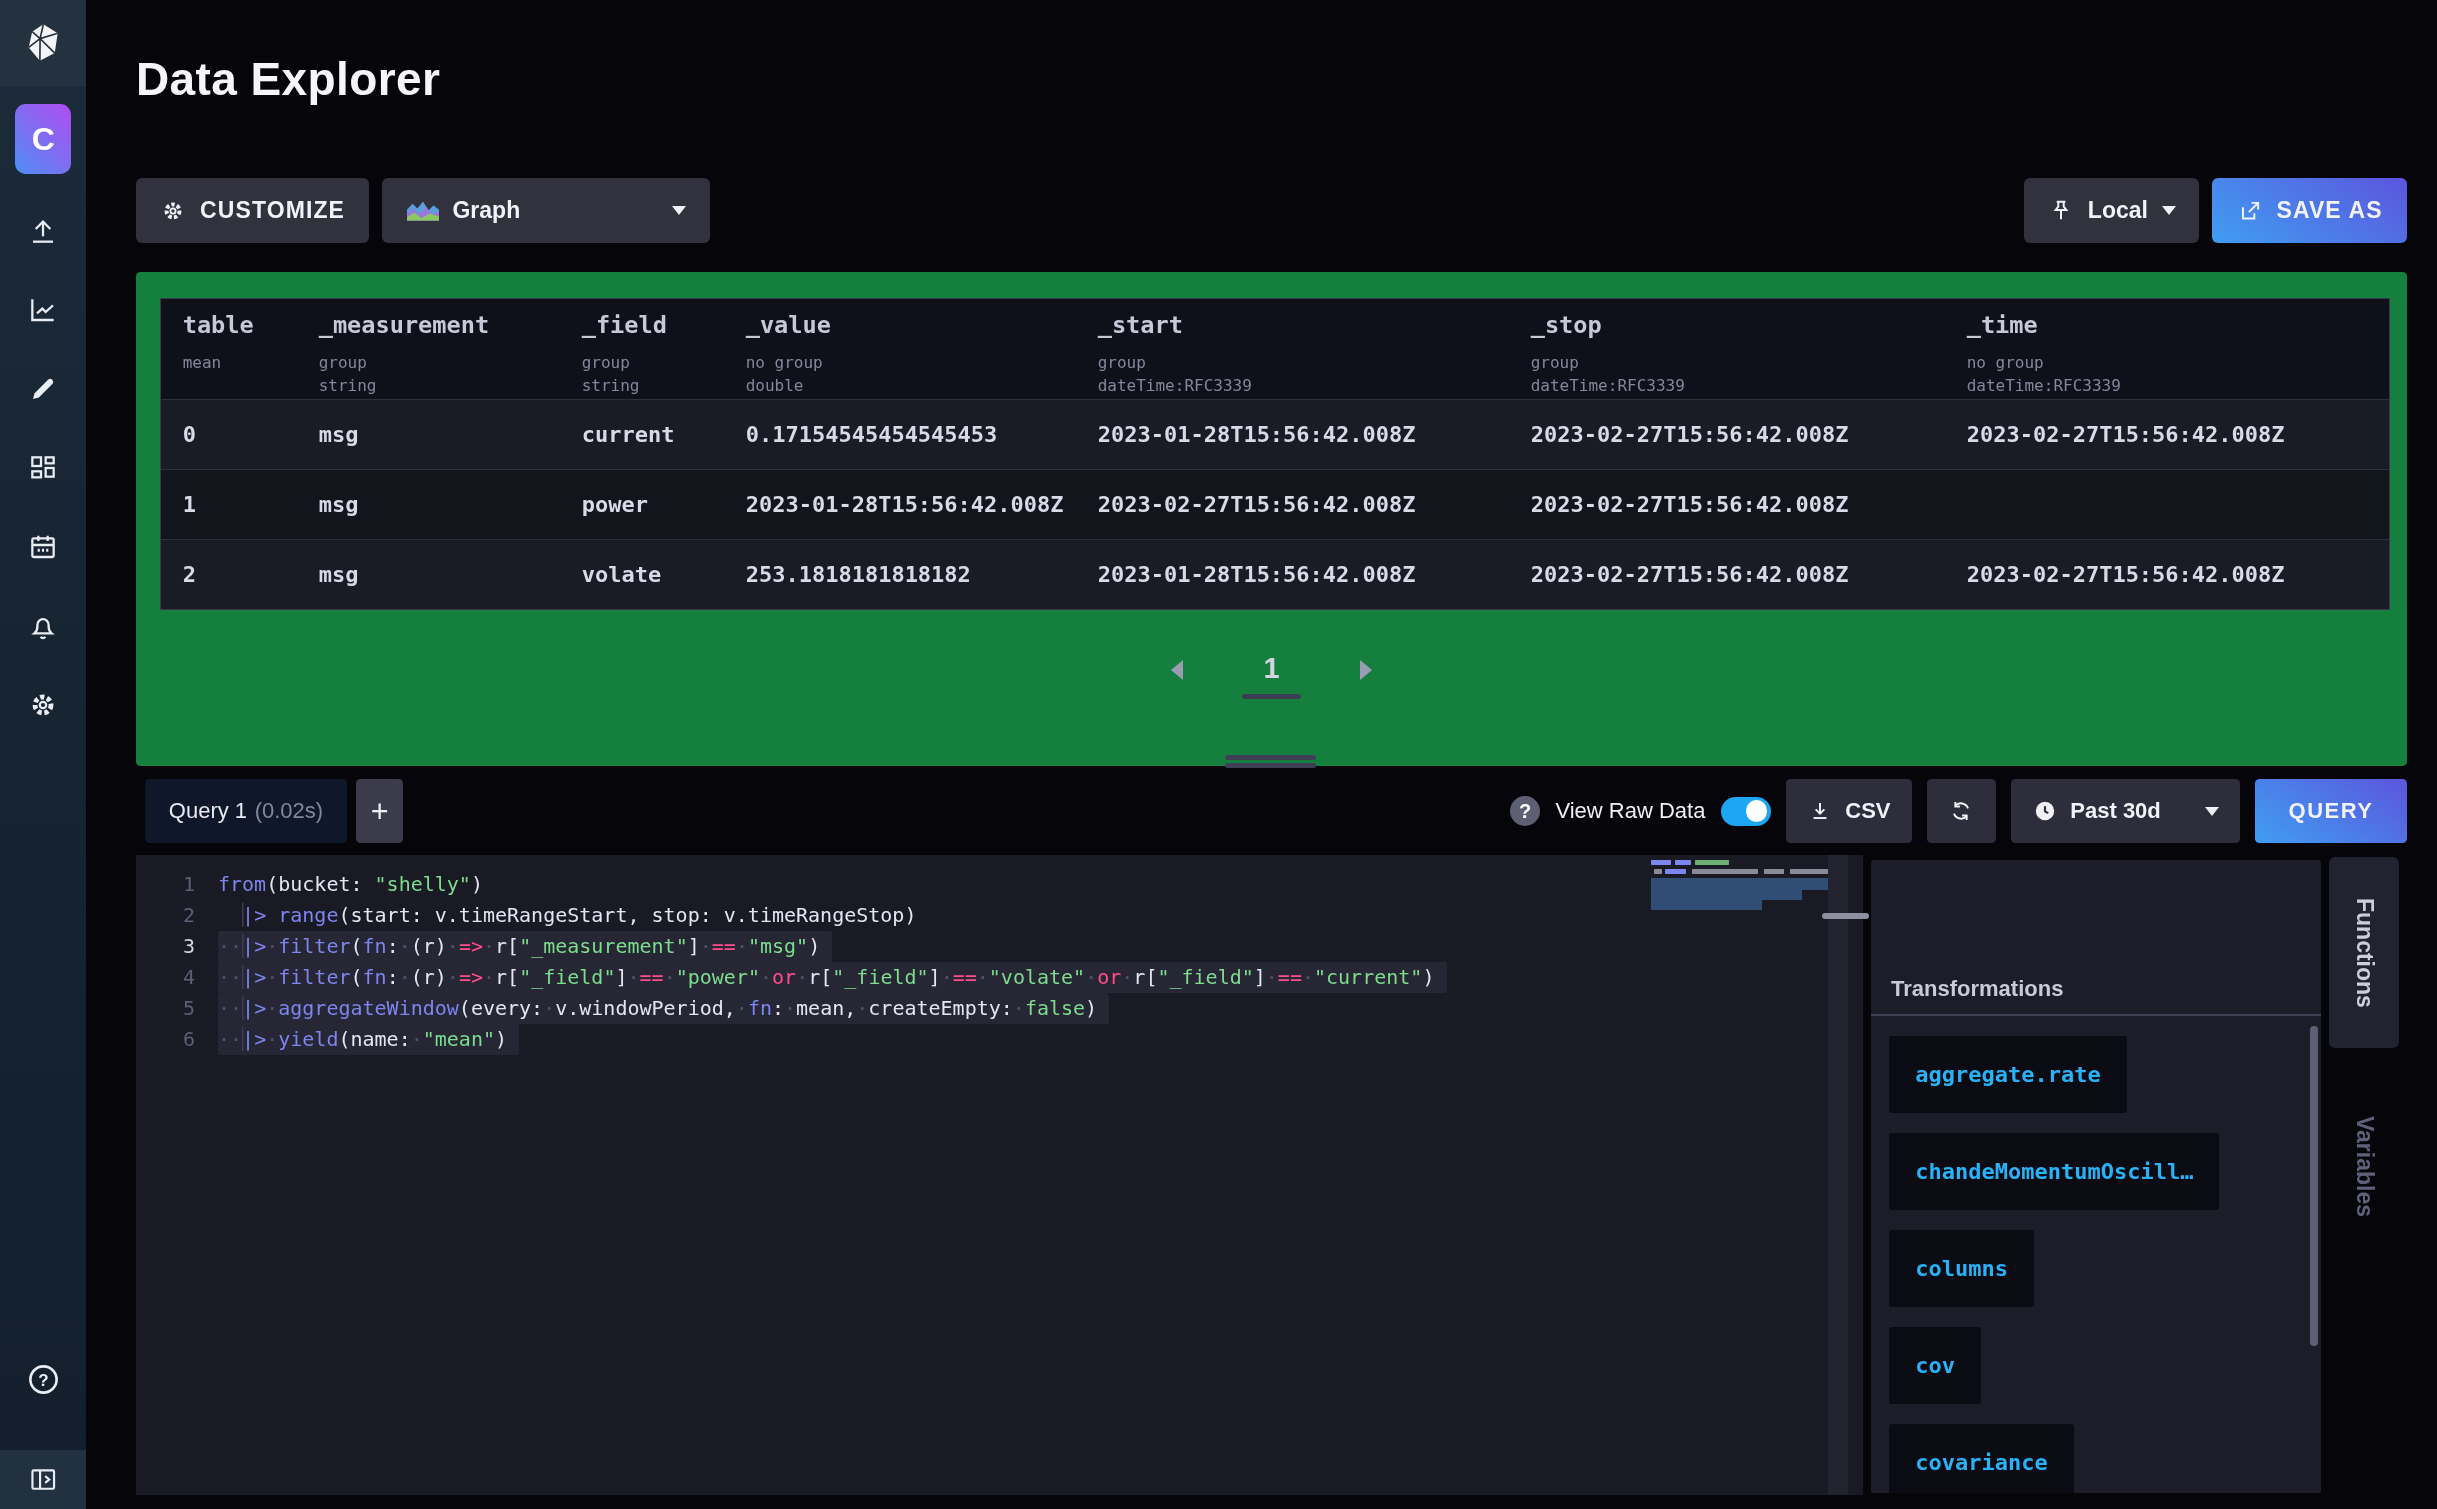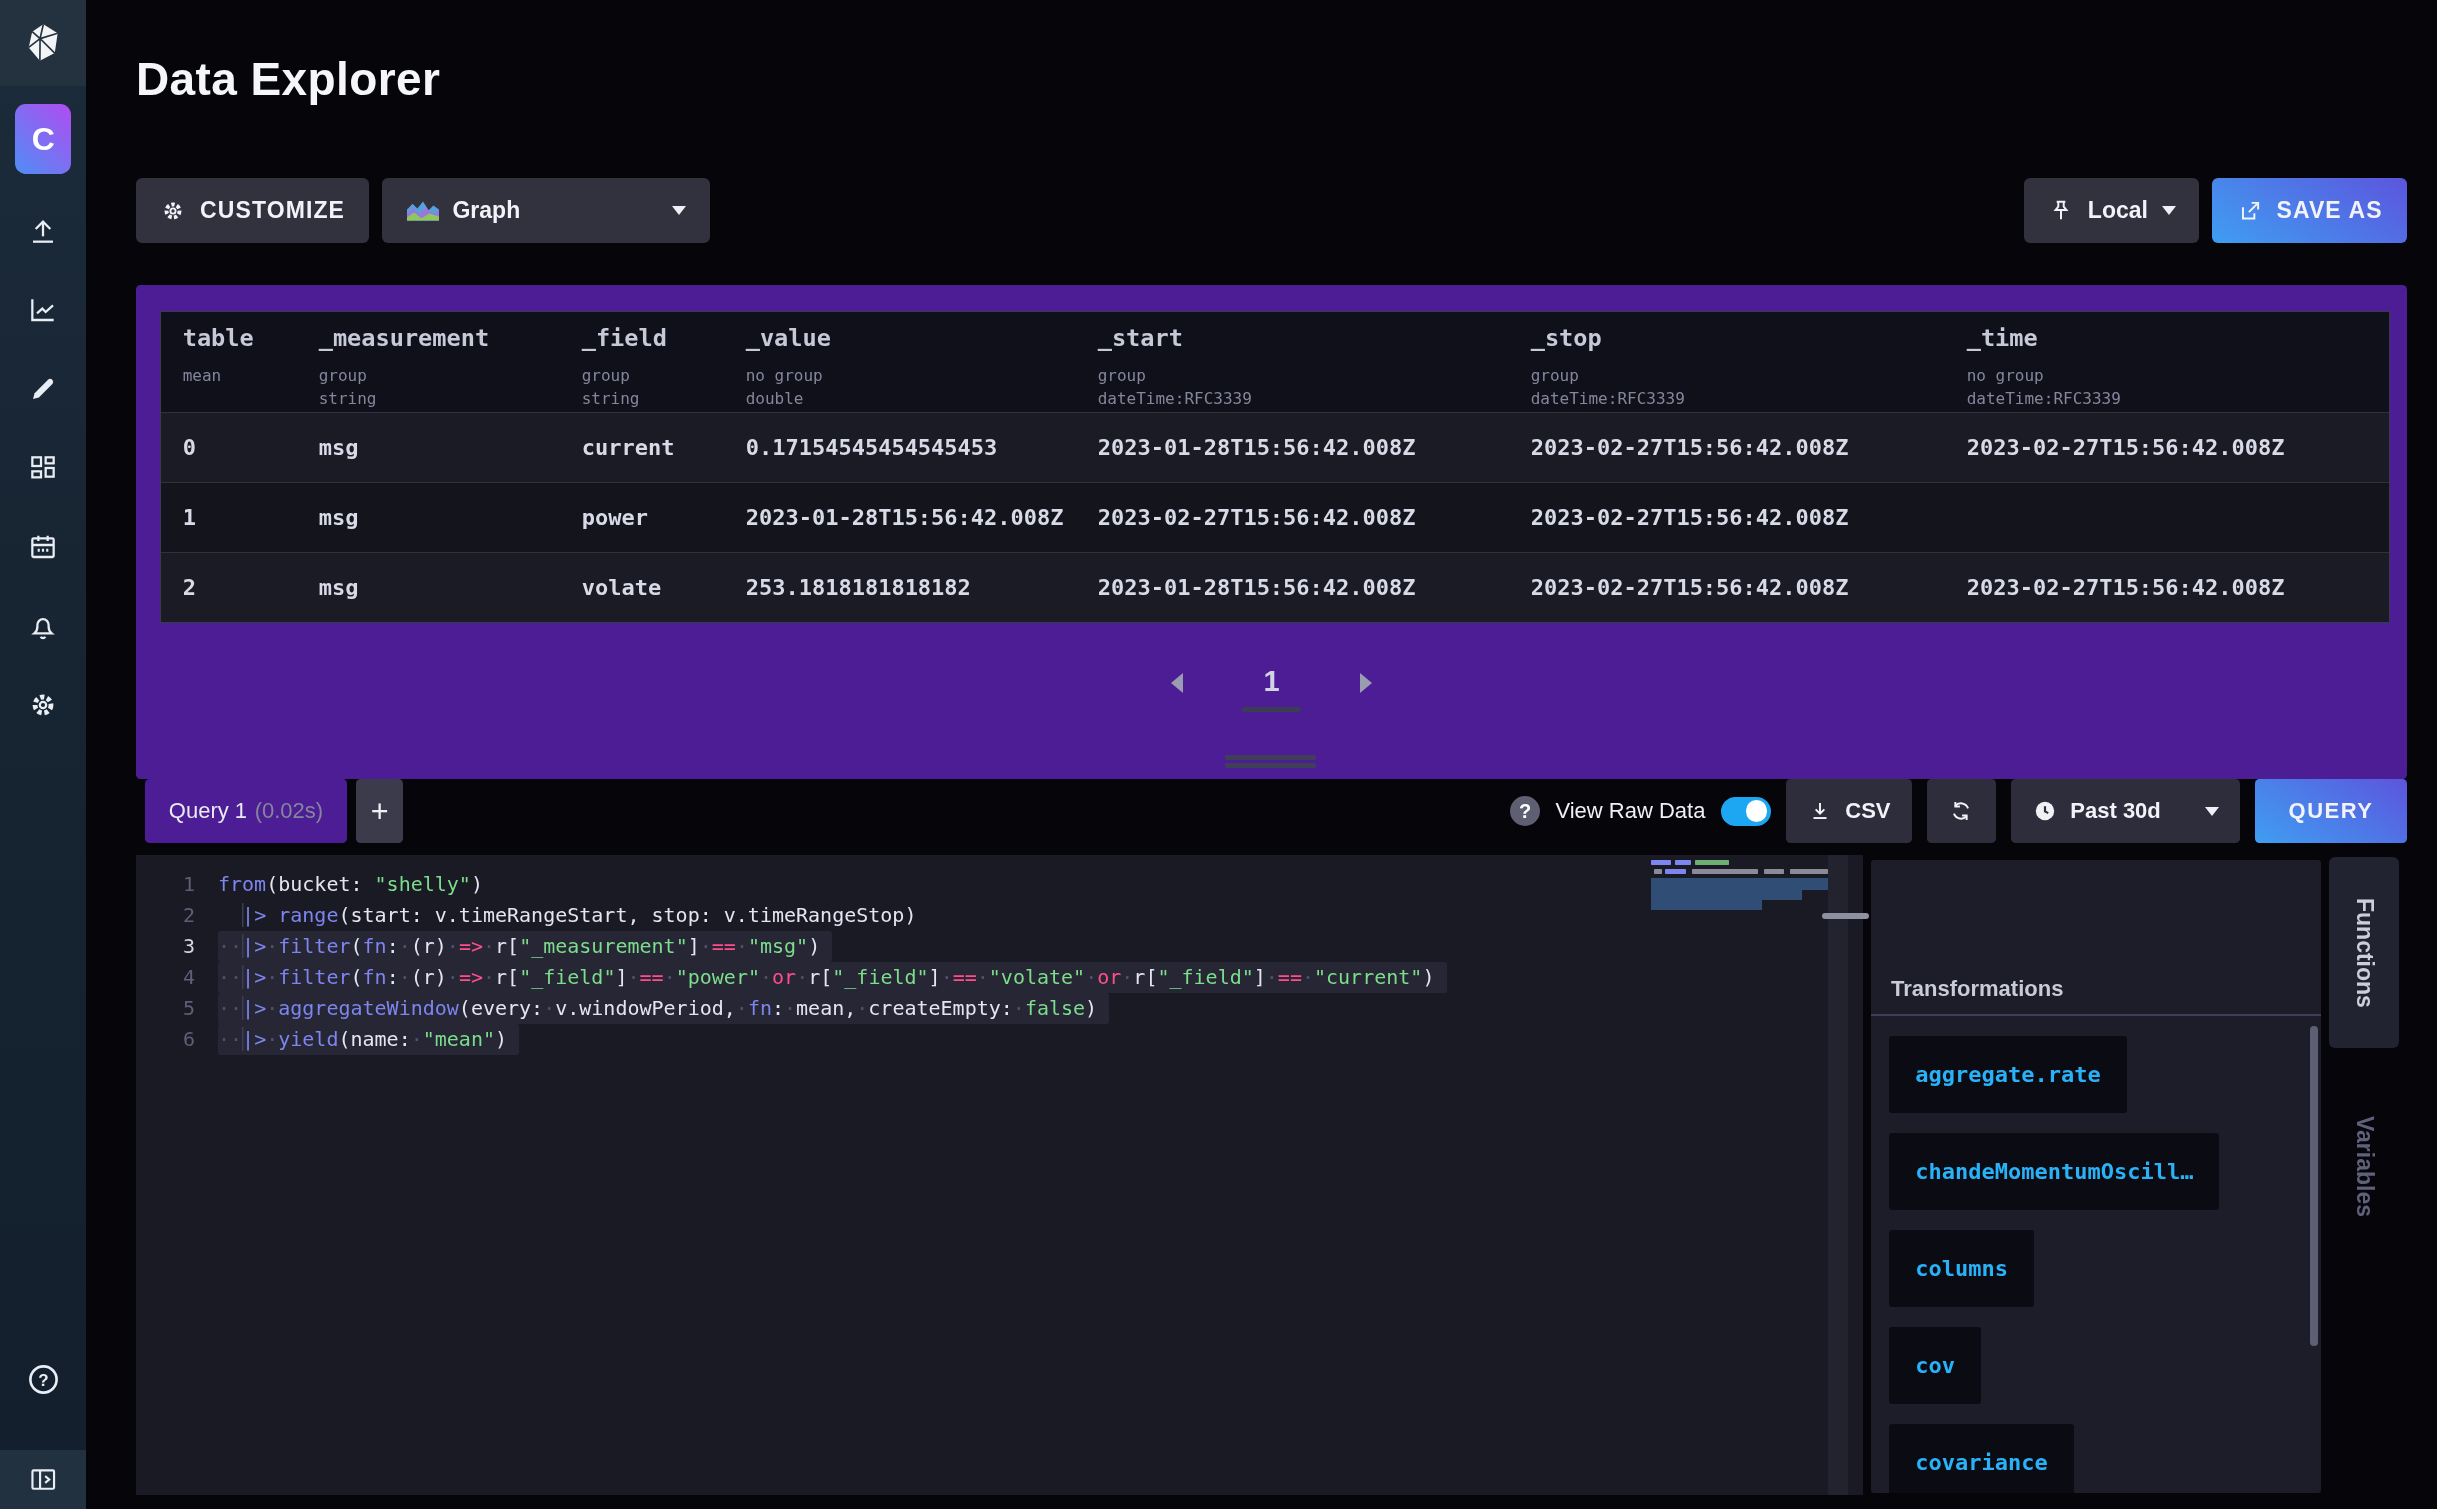--- a/index.html
+++ b/index.html
@@ -28,21 +28,21 @@
   .btn svg{width:26px;height:26px;flex:none;}
   .view-dd{width:328px;}
   .view-dd svg{width:32px;height:26px;}
   .view-dd .caret{margin-left:auto;}
   .customize{letter-spacing:1.1px;}
   .scope-dd{width:175px;justify-content:center;padding:0 18.3px;}
   .primary{background:linear-gradient(35deg,#3f9ef2 0%,#5c55dd 100%);letter-spacing:1.1px;}
   .caret{width:0;height:0;border-left:7.6px solid transparent;border-right:7.6px solid transparent;border-top:9.1px solid #eef0f6;}
 
   
-  .table-panel{position:absolute;left:136px;top:285px;width:2271px;height:494px;background:#4c1d95;border-radius:4.6px;}
+  .table-panel{position:absolute;left:136px;top:272px;width:2271px;height:494px;background:#15803d;border-radius:4.6px;}
   .data-table{position:absolute;left:24.4px;top:26px;width:2230px;border:1.5px solid #3a3a4e;box-sizing:border-box;font-family:"DejaVu Sans Mono",monospace;}
   .t-row{display:grid;grid-template-columns:136px 263px 164px 352px 433px 436px 1fr;}
   .t-head{height:100px;background:#10101a;}
   .t-cell{padding-left:21.3px;overflow:hidden;}
   .t-head .t-cell{padding-top:12.2px;}
   .t-name{font-size:23.6px;font-weight:700;color:#c6c9d8;margin-bottom:12.2px;}
   .t-sub{font-size:16px;color:#84869c;line-height:23px;min-height:23px;}
   .t-drow{height:69px;border-top:1.5px solid #30303f;font-size:22px;font-weight:700;color:#d8dae8;}
   .t-drow .t-cell{display:flex;align-items:center;}
   .t-drow.lit{background:#1b1b26;}
@@ -51,21 +51,21 @@
   .tri{width:0;height:0;border-top:10px solid transparent;border-bottom:10px solid transparent;margin-top:7.6px;cursor:pointer;}
   .tri.left{border-right:12.2px solid #9a9db2;}
   .tri.right{border-left:12.2px solid #9a9db2;}
   .page-num{font-size:29px;font-weight:700;color:#d2d4e2;text-align:center;cursor:pointer;}
   .page-underline{width:59px;height:5.3px;background:#3c3c52;border-radius:2.3px;margin-top:9.1px;}
   .split-handle{position:absolute;left:1225px;top:755px;width:91px;cursor:row-resize;}
   .split-handle div{height:4.6px;background:#3f3f58;border-radius:2.3px;margin-bottom:3.8px;}
 
   
   .query-row{position:absolute;left:145px;top:779px;width:2262px;height:64px;display:flex;align-items:center;gap:15.2px;}
-  .qtab{width:202px;height:64px;background:#4c1d95;border-radius:4.6px;display:flex;align-items:center;justify-content:center;font-size:22px;gap:7.6px;color:#e9eaf2;cursor:pointer;flex:none;}
+  .qtab{width:202px;height:64px;background:#0f172a;border-radius:4.6px;display:flex;align-items:center;justify-content:center;font-size:22px;gap:7.6px;color:#e9eaf2;cursor:pointer;flex:none;}
   .qtab .timing{color:#84869a;}
   .plus-btn{width:47px;height:64px;background:#3b3b4b;border-radius:4.6px;font-size:30.5px;font-weight:400;display:flex;align-items:center;justify-content:center;cursor:pointer;flex:none;margin-left:-6.1px;}
   .help-circle{width:30.5px;height:30.5px;border-radius:50%;background:#5f5f73;color:#fff;font-size:20px;font-weight:700;display:flex;align-items:center;justify-content:center;flex:none;}
   .vrd-label{font-size:22px;color:#f0f1f7;white-space:nowrap;}
   .toggle{width:50px;height:29px;border-radius:14.5px;background:#1da7f3;position:relative;cursor:pointer;flex:none;}
   .knob{position:absolute;right:3.8px;top:3.8px;width:21.3px;height:21.3px;border-radius:50%;background:#fff;}
   .small-btn{height:64px;background:#2d2d3b;border-radius:4.6px;display:flex;align-items:center;gap:12.2px;padding:0 21.3px;font-size:22px;font-weight:700;color:#f2f3f8;cursor:pointer;flex:none;box-sizing:border-box;}
   .small-btn svg{width:26px;height:26px;}
   .qbuilder{letter-spacing:0.8px;padding:0 30.5px;}
   .submit{background:linear-gradient(35deg,#3f9ef2 0%,#5c55dd 100%);letter-spacing:1.5px;width:152px;justify-content:center;}

